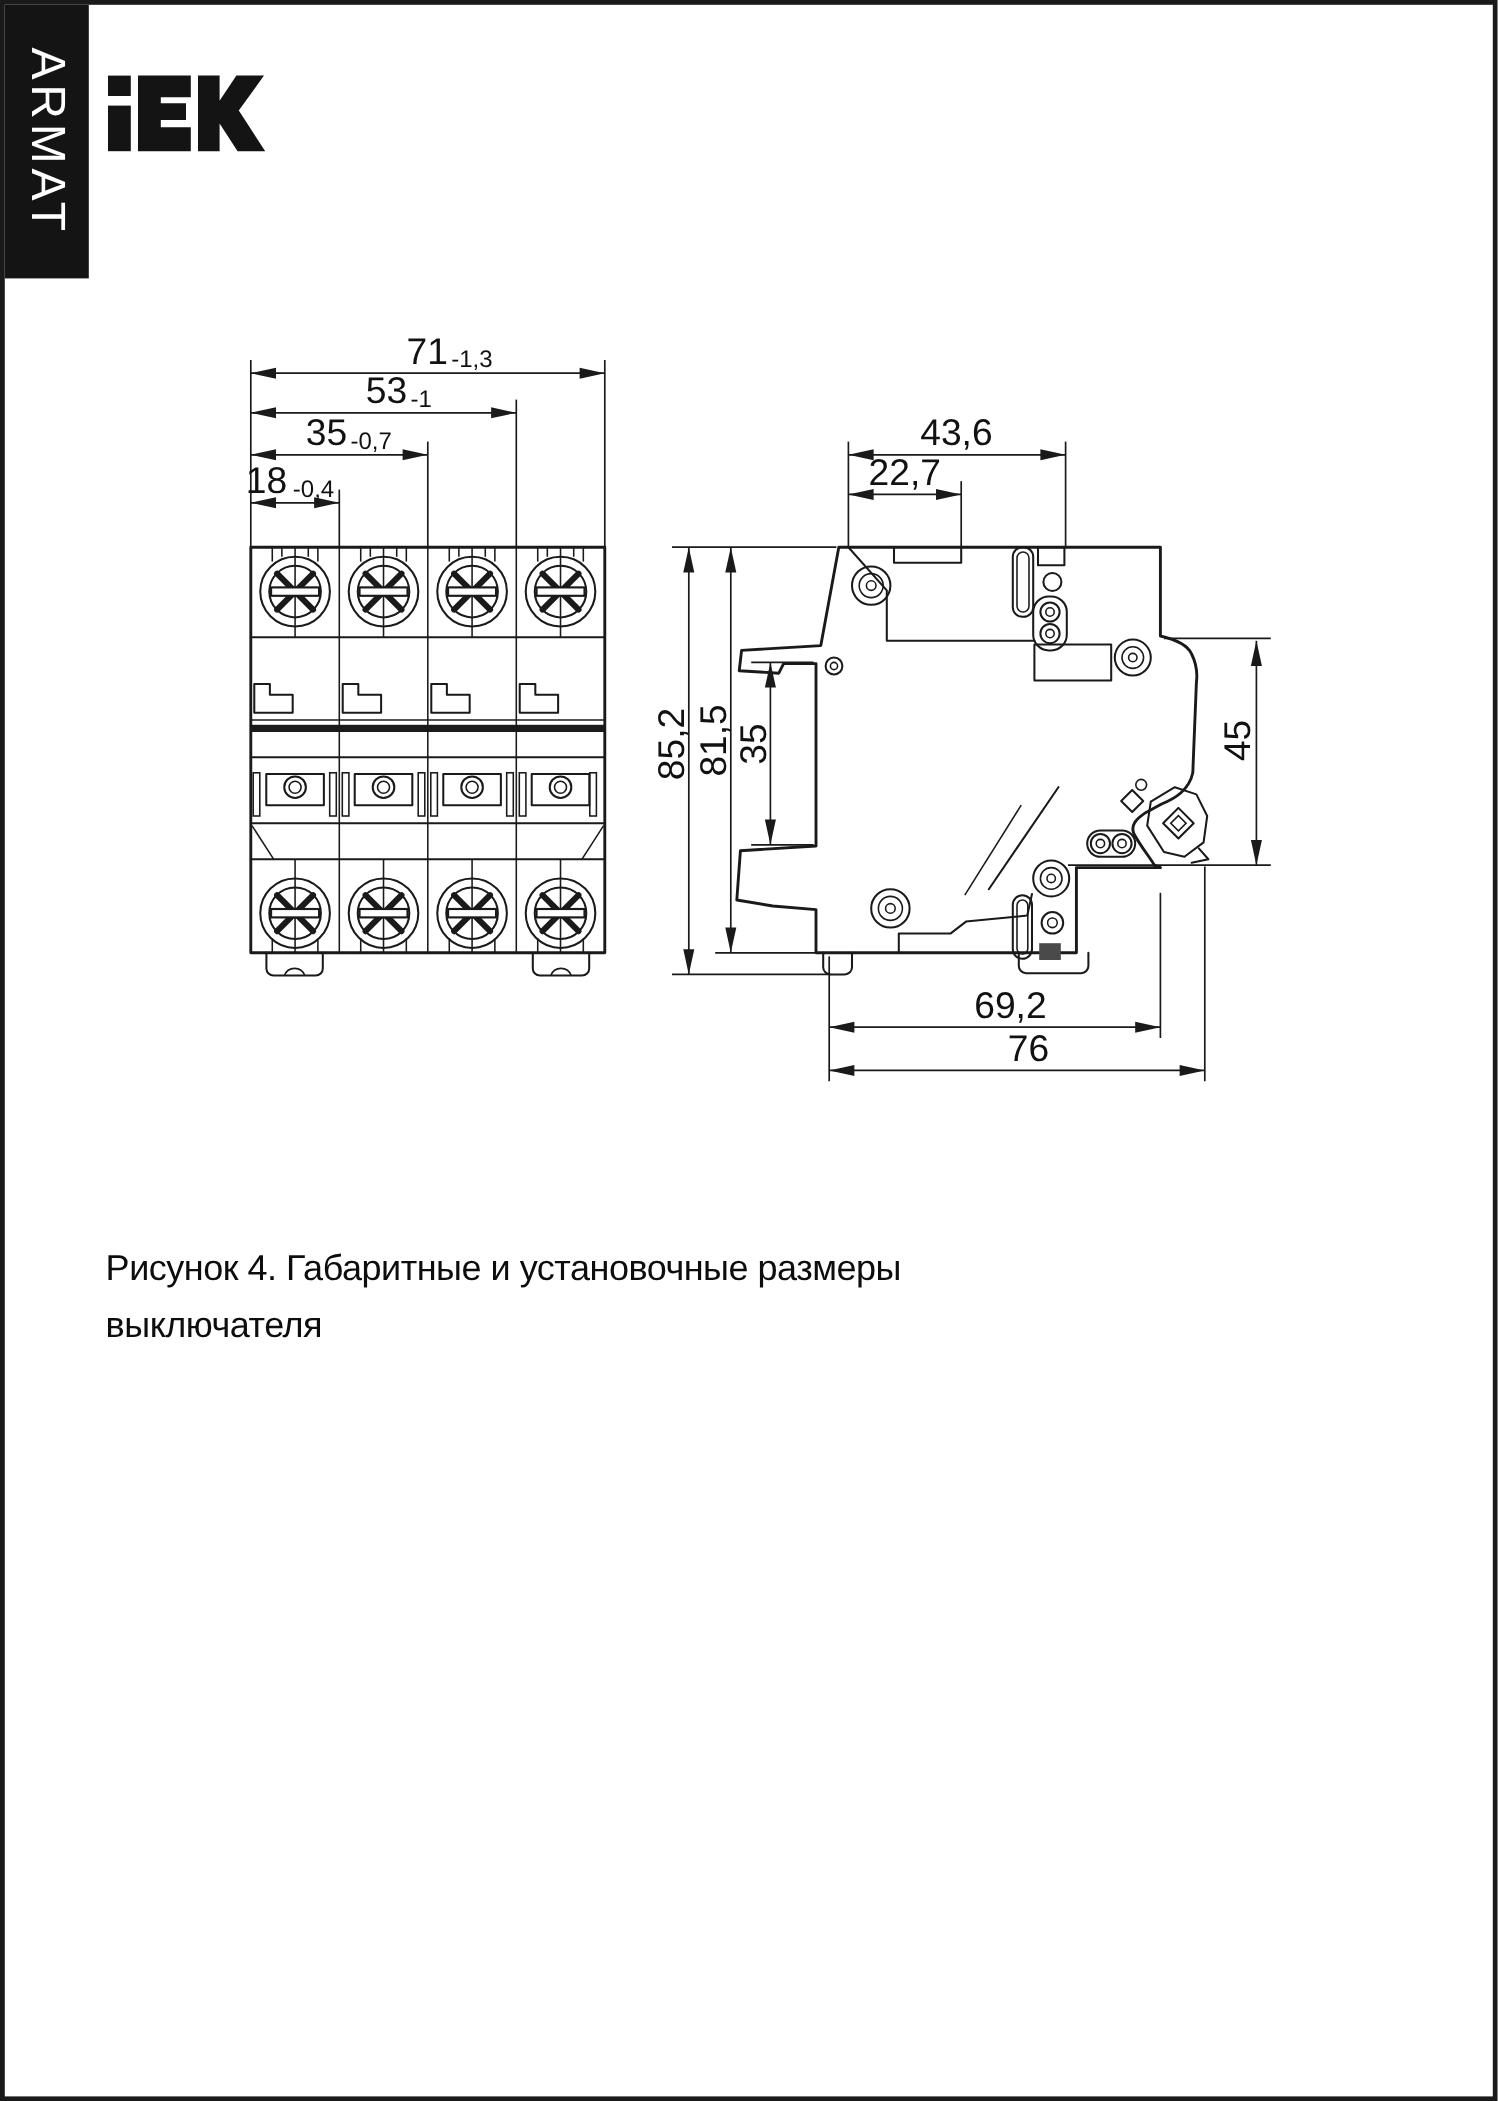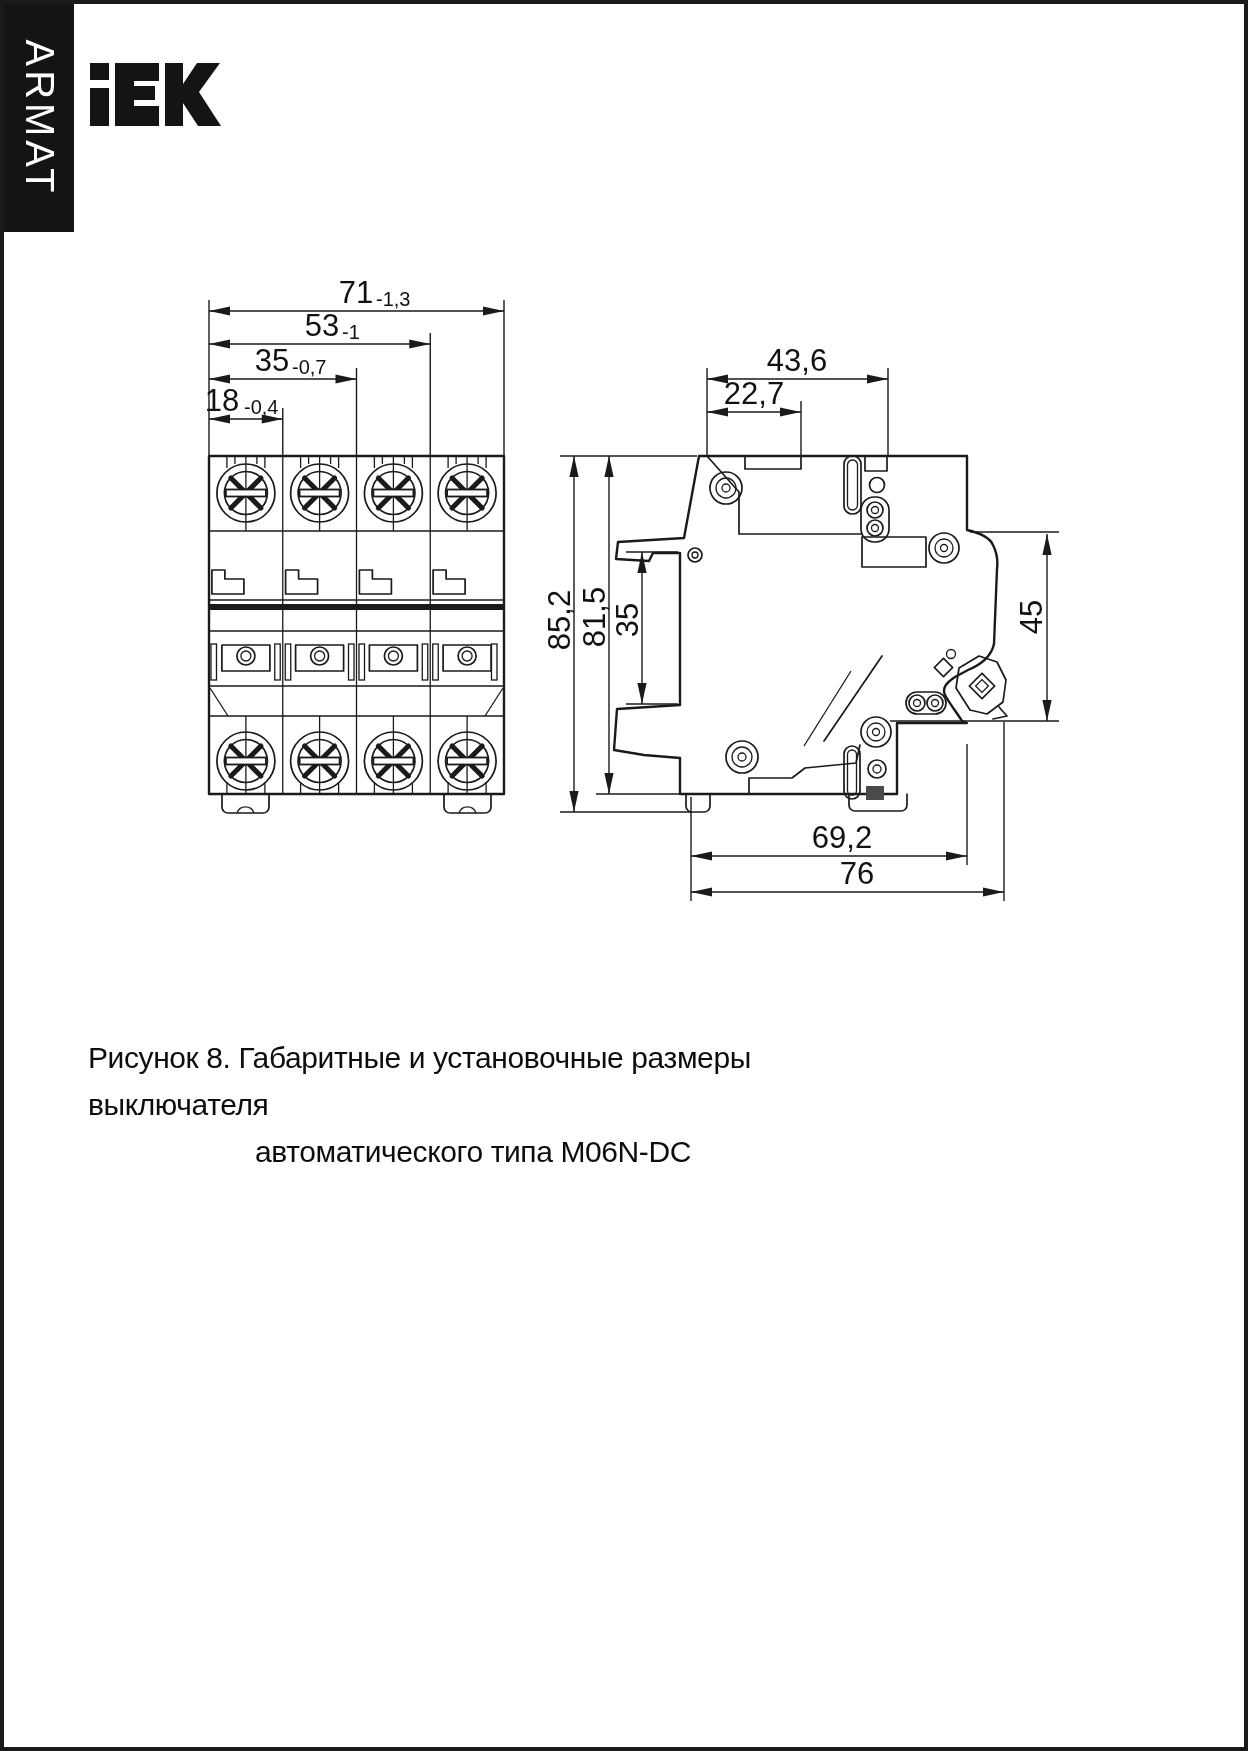--- a/index.html
+++ b/index.html
@@ -282,17 +282,16 @@
       <text class="dimtxt" x="566" y="616" text-anchor="middle" transform="rotate(-90 566 616)">85,2</text>
       <text class="dimtxt" x="601" y="613" text-anchor="middle" transform="rotate(-90 601 613)">81,5</text>
       <text class="dimtxt" x="634" y="616" text-anchor="middle" transform="rotate(-90 634 616)">35</text>
       <text class="dimtxt" x="1038" y="613" text-anchor="middle" transform="rotate(-90 1038 613)">45</text>
       <text class="dimtxt" x="838" y="844" text-anchor="middle">69,2</text>
       <text class="dimtxt" x="853" y="880" text-anchor="middle">76</text>
     </g>
   </svg>
 
   <div class="caption">
-    <div class="l1">Рисунок 8. Габаритные и установочные размеры выключателя</div>
-    <div class="l2">автоматического типа М06N-DC</div>
+    <div class="l1">Рисунок 4. Габаритные и установочные размеры выключателя</div>
   </div>
 
 </div>
 
 </body></html>

